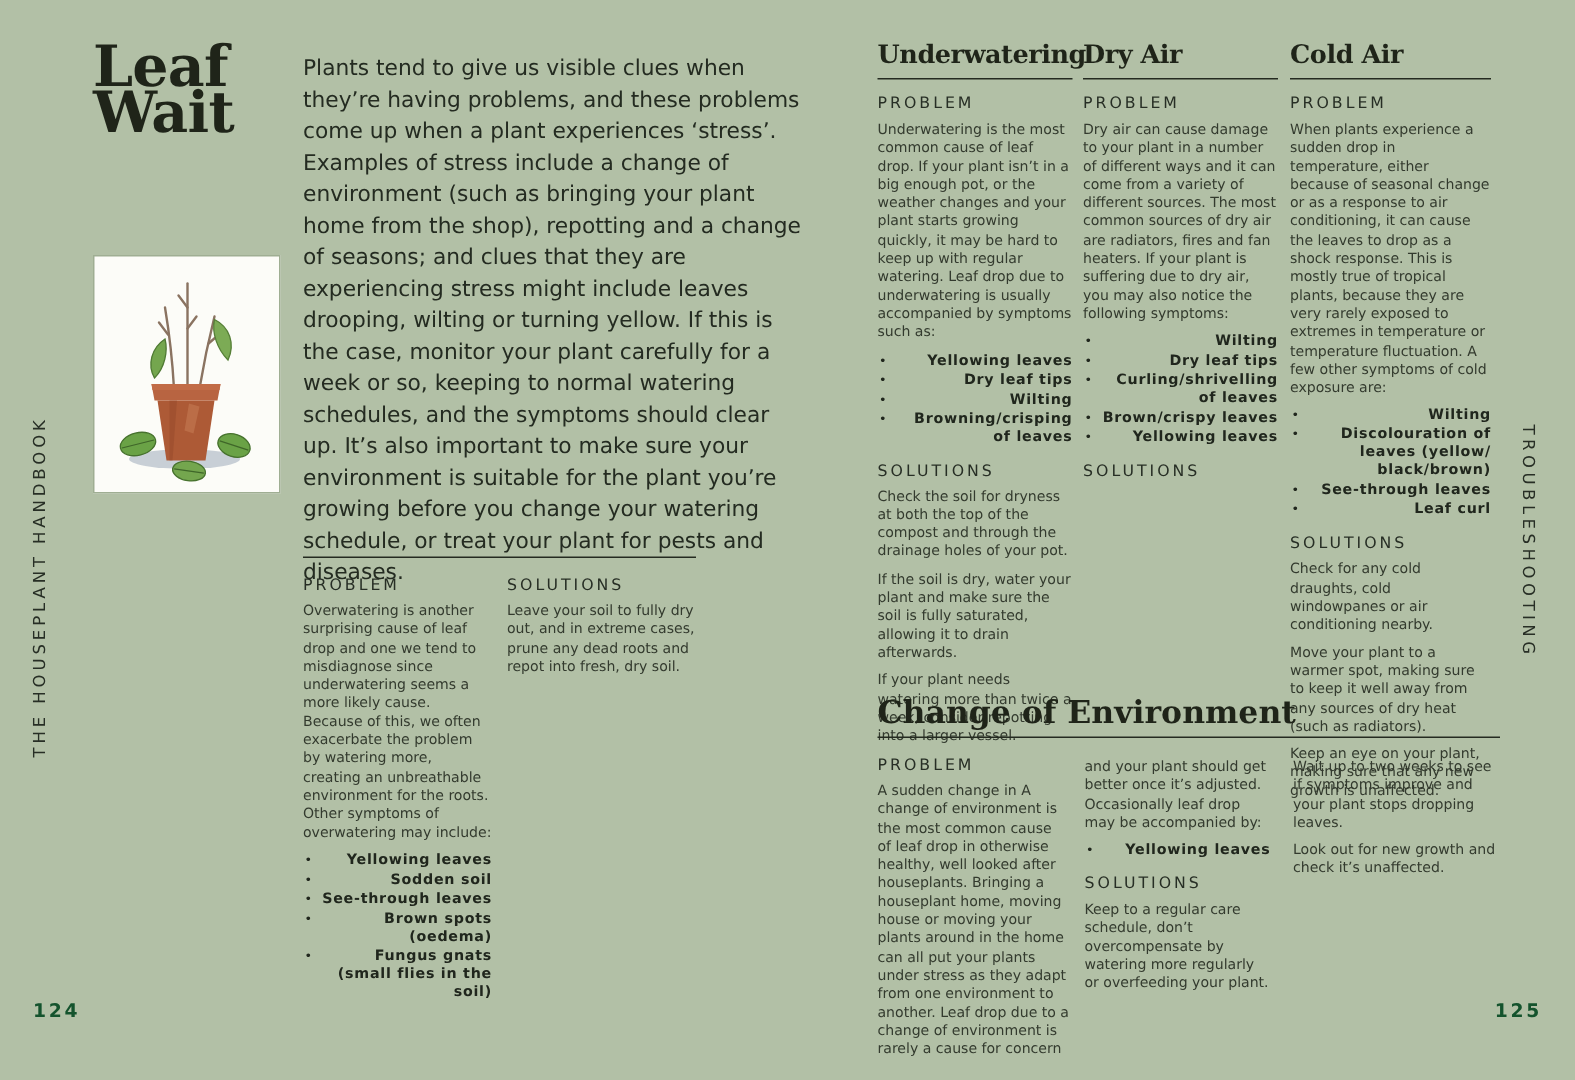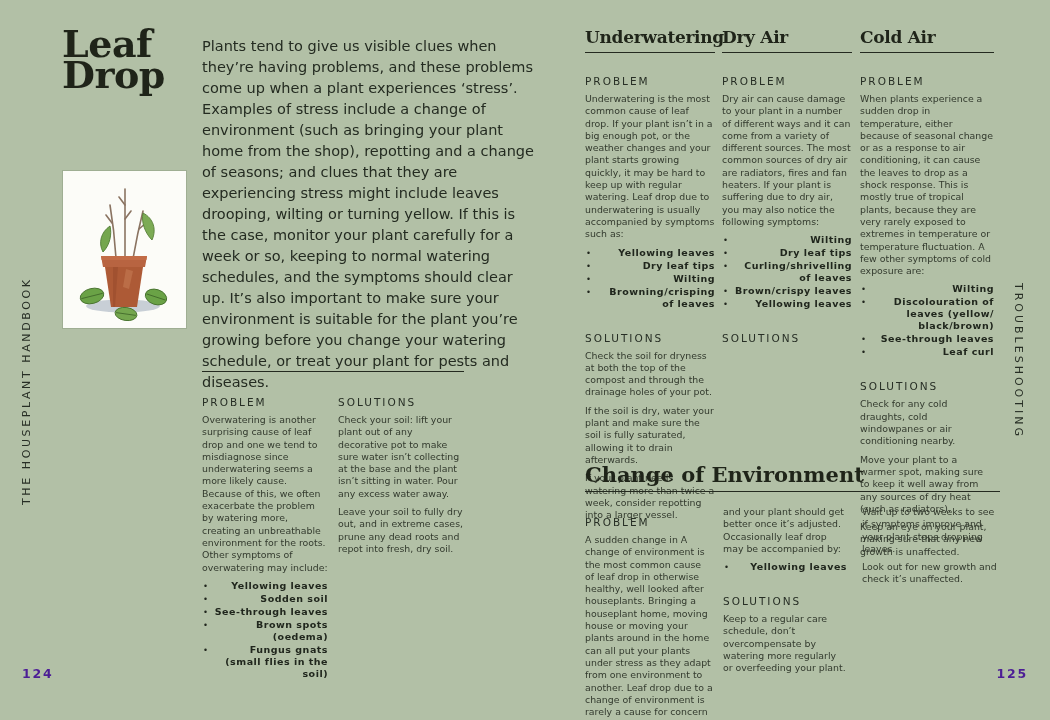--- a/index.html
+++ b/index.html
@@ -14,39 +14,39 @@
   .display{font-family:"DejaVu Serif", serif;font-weight:bold;color:#1f2419;margin:0;}
   
   .chapter-title{font-size:38px;line-height:31px;letter-spacing:-0.5px;}
   
   .intro{font-size:14.5px;line-height:21px;color:#242b21;margin:0;}
   
   .sec-head{font-size:21px;line-height:22px;white-space:nowrap;}
   .col-head{font-size:17px;line-height:19px;letter-spacing:-0.3px;white-space:nowrap;}
   .rule{border-bottom:1.6px solid #242a20;margin-top:5px;}
   
-  .blabel{font-size:10.5px;letter-spacing:2px;color:#272e25;margin:22px 0 6px 0;}
+  .blabel{font-size:10.5px;letter-spacing:2px;color:#272e25;margin:10px 0 6px 0;}
   
   .small{font-size:9.4px;line-height:12.3px;color:#333a2e;}
   .small p{margin:0 0 6px 0;}
   
   .bullets{margin:2px 0 2px 0;text-align:right;}
   .bi{
     position:relative;padding-left:11px;margin-bottom:1px;
     font-size:9.5px;line-height:12px;font-weight:bold;letter-spacing:0.5px;color:#20261d;
   }
   .bi::before{content:"•";position:absolute;left:1px;top:0;font-size:8.5px;font-weight:normal;}
   
   .spine{
     font-size:11px;letter-spacing:2.6px;color:#272e25;white-space:nowrap;
   }
   .spine-left{writing-mode:vertical-rl;transform:rotate(180deg);}
   .spine-right{writing-mode:vertical-rl;letter-spacing:3px;}
   
-  .pnum{font-size:12.5px;font-weight:bold;letter-spacing:1.8px;color:#4c1d95;}
+  .pnum{font-size:12.5px;font-weight:bold;letter-spacing:1.8px;color:#14532d;}
   
   .illus{background:#fcfcf8;border:1px solid #9fae93;}
   
   .twocol{display:flex;margin-top:2px;}
   .twocol .colA{width:126px;margin-right:10px;}
   .twocol .colB{width:126px;}
   
   .rcol{width:130px;}
   
   .threecol{display:flex;margin-top:2px;}
@@ -58,21 +58,21 @@
 <body>
 
 <div class="spread">
 
   <div class="abs spine spine-left" style="left:20px;top:240px;height:265px;">THE HOUSEPLANT HANDBOOK</div>
 
   <div class="abs pnum" style="left:22px;top:666px;">124</div>
 
   <h1 class="abs display chapter-title" style="left:62px;top:28px;">
     <span>Leaf</span><br>
-    <span>Drop</span>
+    <span>Wait</span>
   </h1>
 
   <div class="abs illus" style="left:62px;top:170px;width:123px;height:157px;">
     <svg width="121" height="155" viewBox="0 0 121 155">
       <ellipse cx="60" cy="135" rx="37" ry="6.5" fill="#b7c0cb" opacity="0.75"></ellipse>
       <g stroke="#8a7361" stroke-width="1.6" fill="none" stroke-linecap="round">
         <path d="M53,88 C52,70 50,52 47,34"></path>
         <path d="M49,52 L43,44"></path>
         <path d="M62,88 C62,62 62,40 62,18"></path>
         <path d="M62,34 L56,26"></path>
@@ -122,21 +122,20 @@
           <div class="bi">Yellowing leaves</div>
           <div class="bi">Sodden soil</div>
           <div class="bi">See-through leaves</div>
           <div class="bi">Brown spots (oedema)</div>
           <div class="bi">Fungus gnats (small flies in the soil)</div>
         </div>
       </div>
       <div class="colB">
         <div class="blabel">SOLUTIONS</div>
         <div class="small">
-          <p>Check your soil: lift your plant out of any decorative pot to make sure water isn’t collecting at the base and the plant isn’t sitting in water. Pour any excess water away.</p>
           <p>Leave your soil to fully dry out, and in extreme cases, prune any dead roots and repot into fresh, dry soil.</p>
         </div>
       </div>
     </div>
   </div>
 
   <div class="abs rcol" style="left:585px;top:28px;">
     <h2 class="display col-head">Underwatering</h2>
     <div class="rule"></div>
     <div class="blabel">PROBLEM</div>

